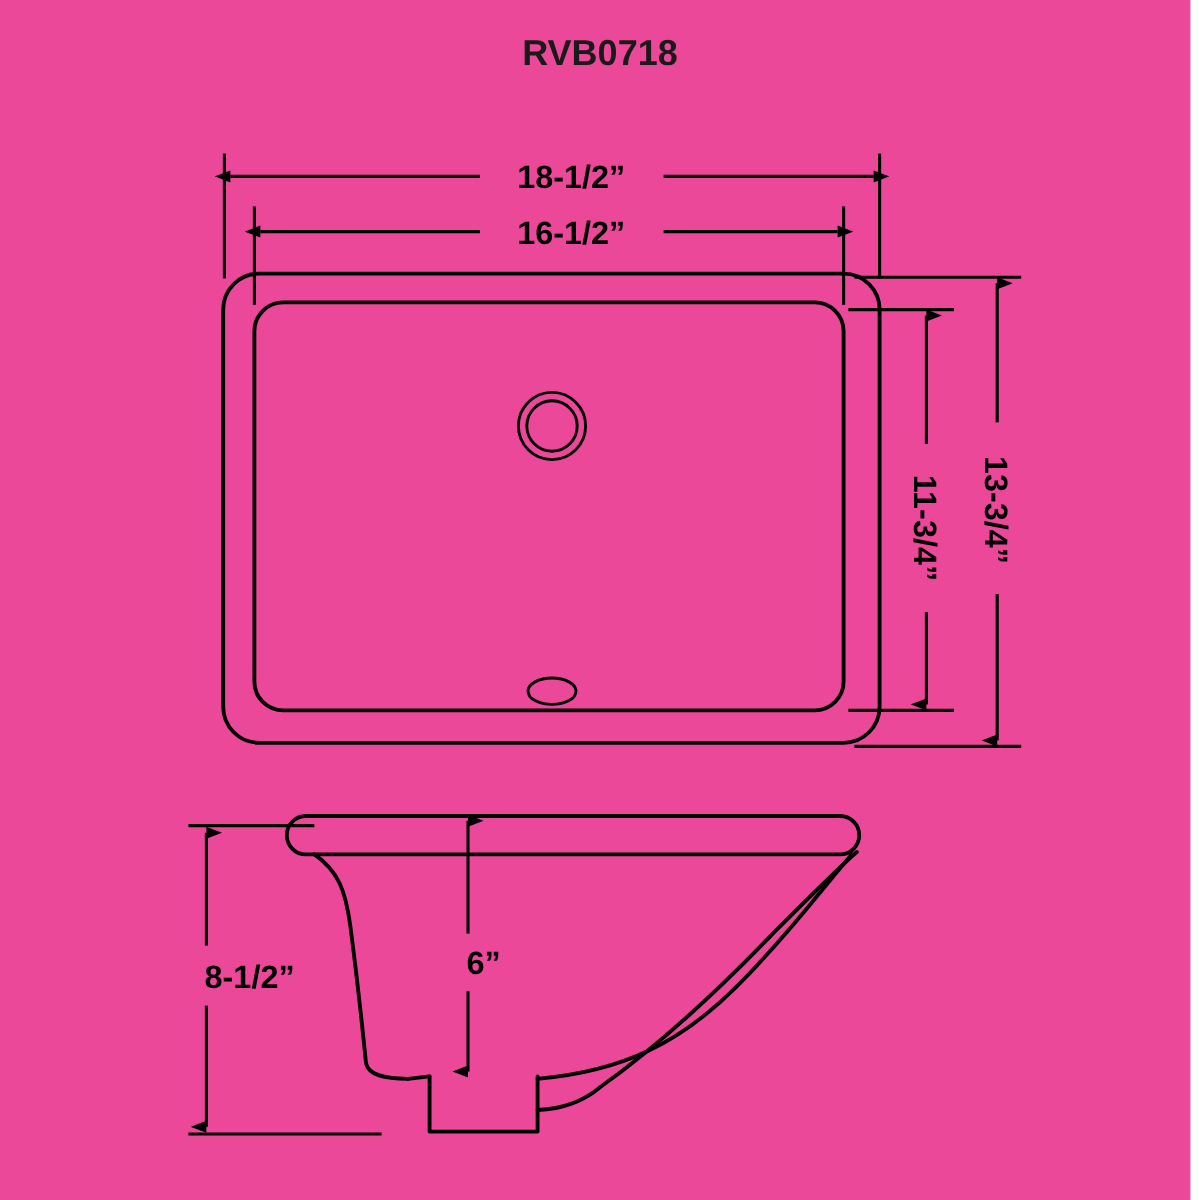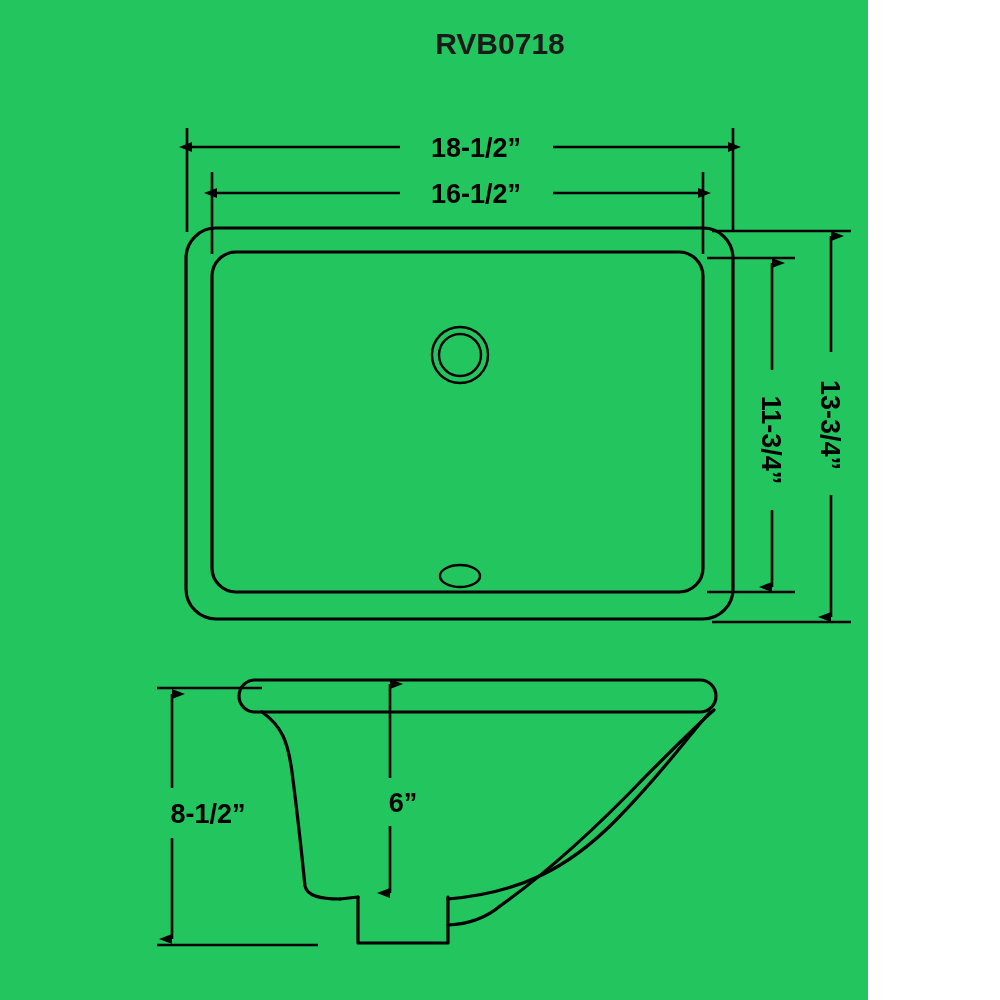--- a/index.html
+++ b/index.html
@@ -5,23 +5,23 @@
   html, body {
     margin: 0;
     padding: 0;
     background: #ffffff;
   }
   body {
     font-family: "Liberation Sans", sans-serif;
   }
   #page {
     position: relative;
-    width: 868px;
+    width: 992px;
     height: 1000px;
-    background: #22c55e;
+    background: #ec4899;
     overflow: hidden;
   }
   #drawing {
     position: absolute;
     left: 0;
     top: 0;
     width: 1000px;
     height: 1000px;
   }
   .title-text {

